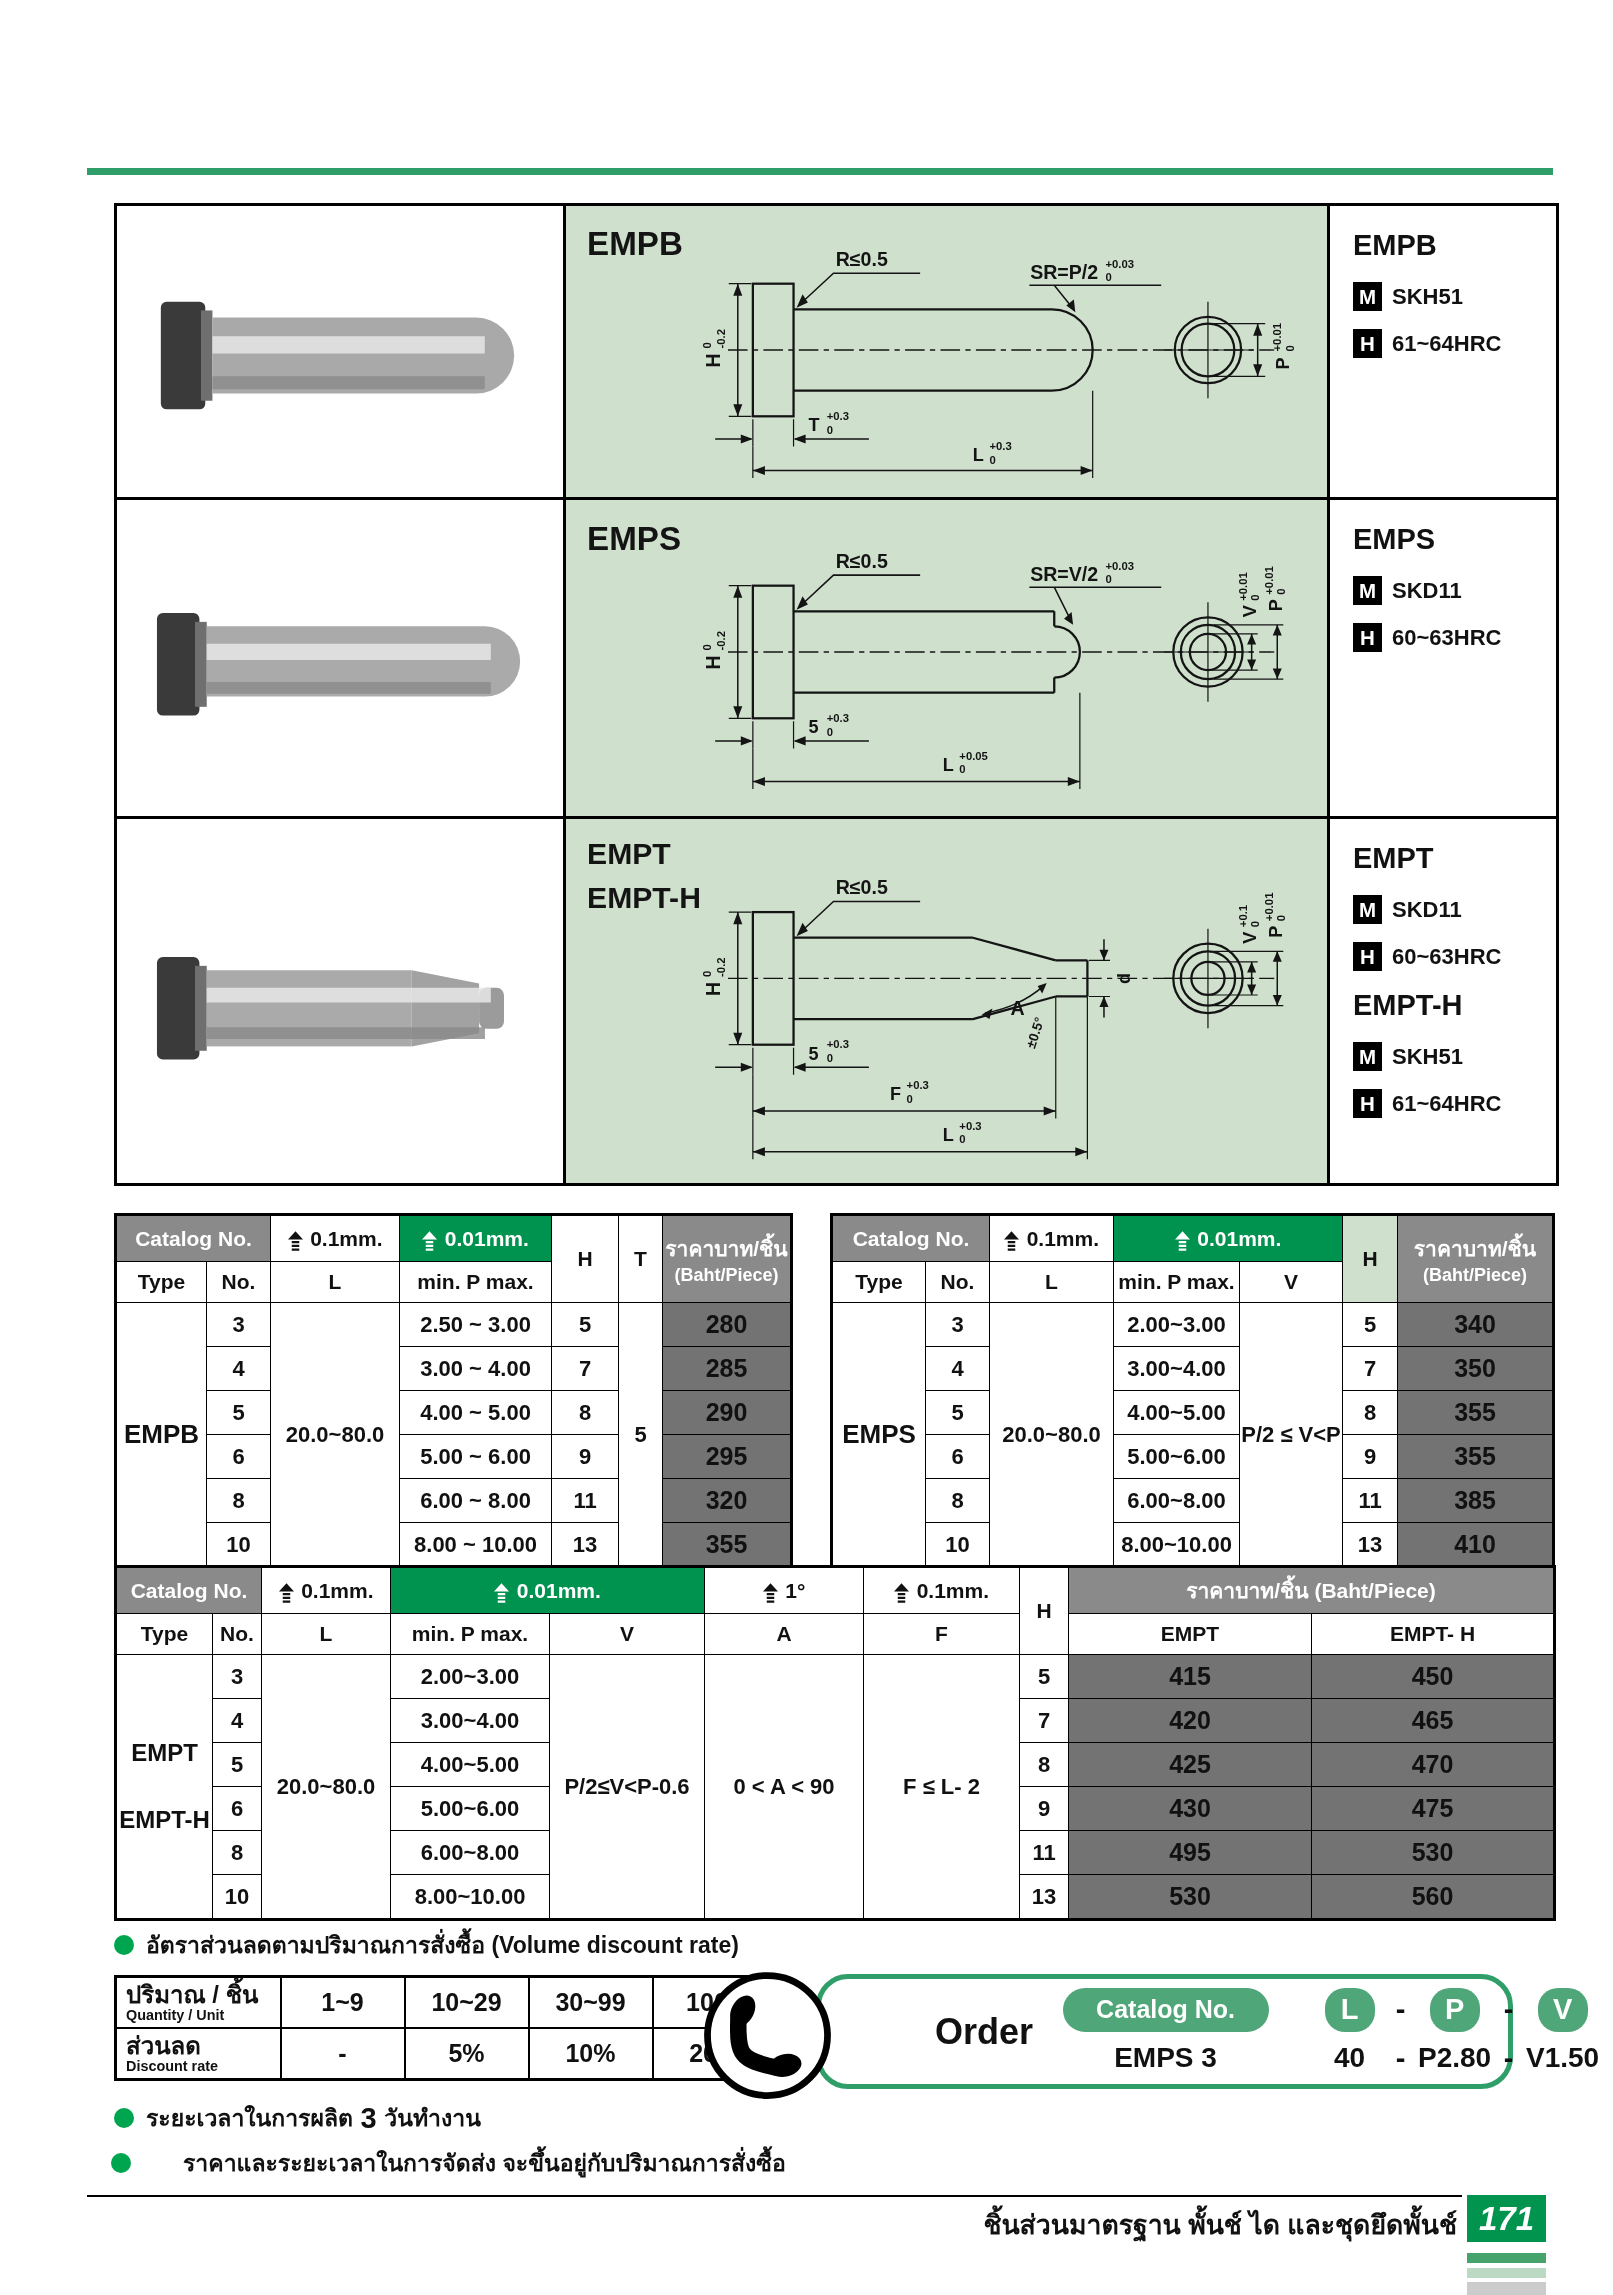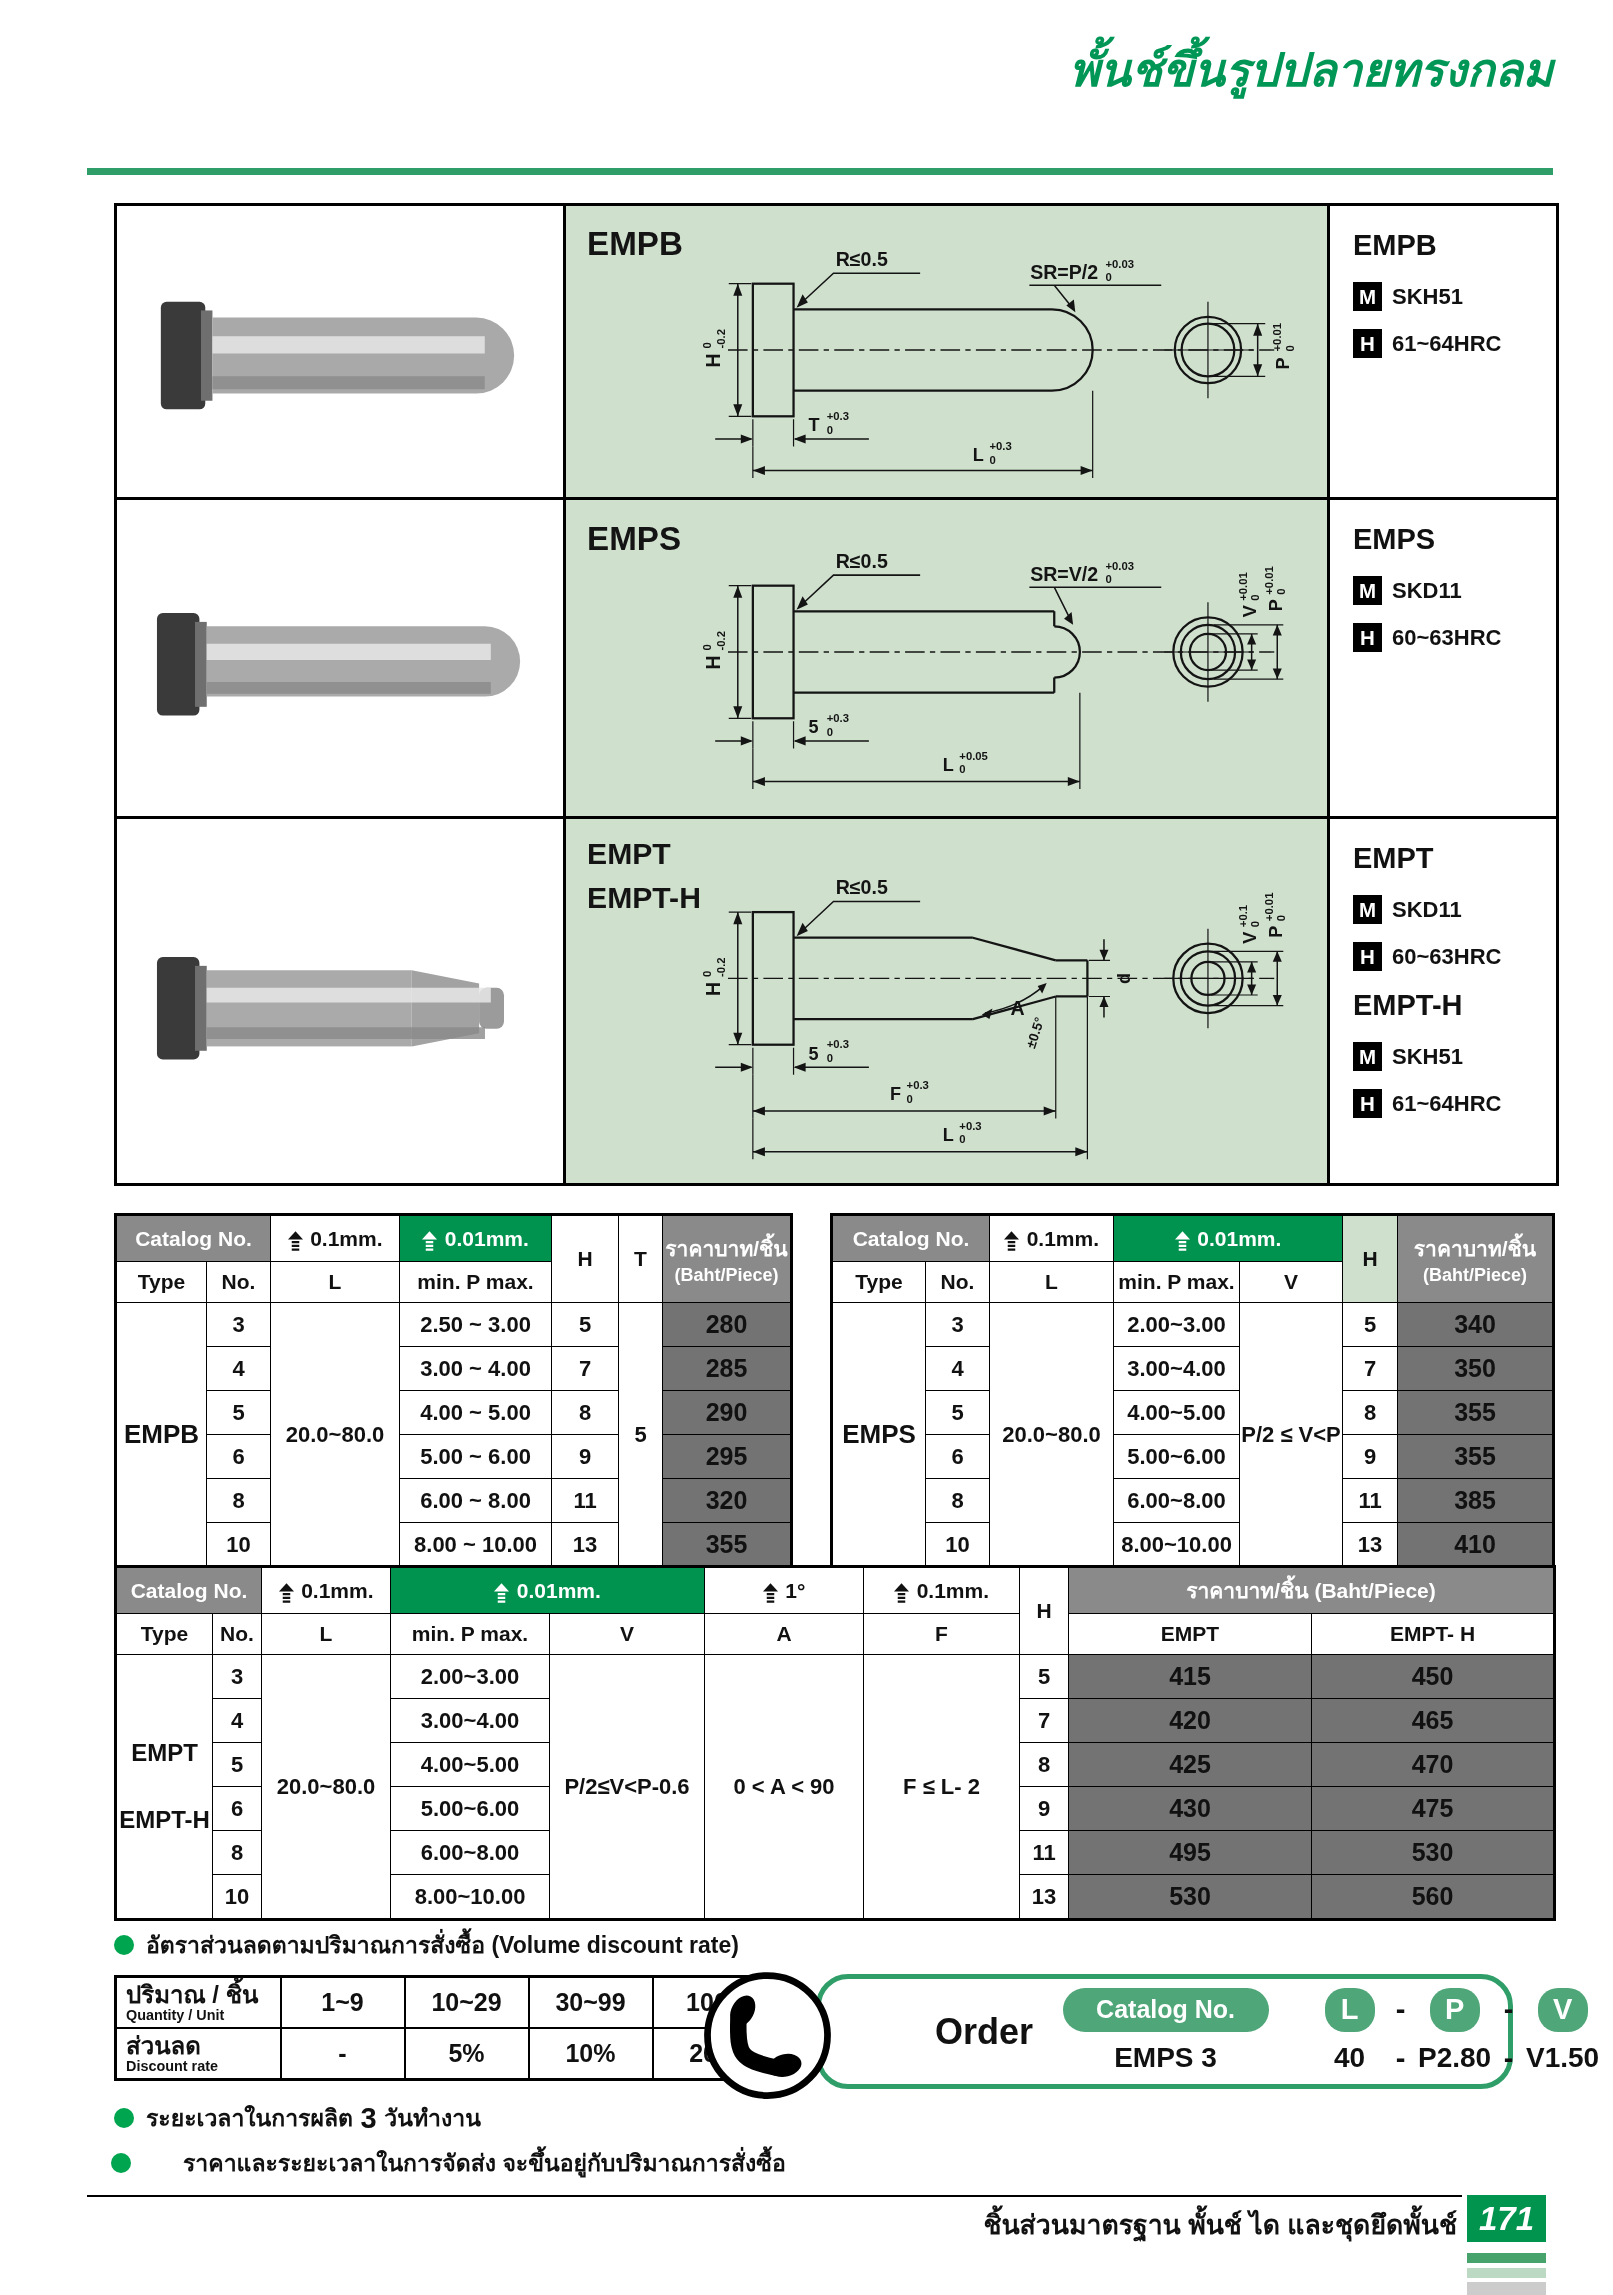--- a/index.html
+++ b/index.html
@@ -74,21 +74,20 @@
   .page-box{left:1467px;top:2195px;width:79px;height:47px;background:#00944e;color:#fff;
             display:flex;align-items:center;justify-content:center;font-size:33px;font-weight:bold;font-style:italic;}
   .bar1{left:1467px;top:2253px;width:79px;height:10px;background:#45a36b;}
   .bar2{left:1467px;top:2268px;width:79px;height:10px;background:#bcd9c4;}
   .bar3{left:1467px;top:2282px;width:79px;height:13.7px;background:#cccccc;}
 </style>
 </head>
 <body>
 
 <div class="abs page-title">
-  <div class="title-thai">พั้นช์ขึ้นรูปปลายทรงกลม</div>
 </div>
 <div class="abs title-rule"></div>
 
 <div class="abs main-table">
 
   <div class="m-row">
     <div class="m-photo">
       <svg width="410" height="258" viewBox="0 0 560 360">
         <rect x="30" y="110" width="62" height="150" rx="8" fill="#3a3a3a"></rect>
         <rect x="86" y="122" width="16" height="126" fill="#6f6f6f"></rect>

